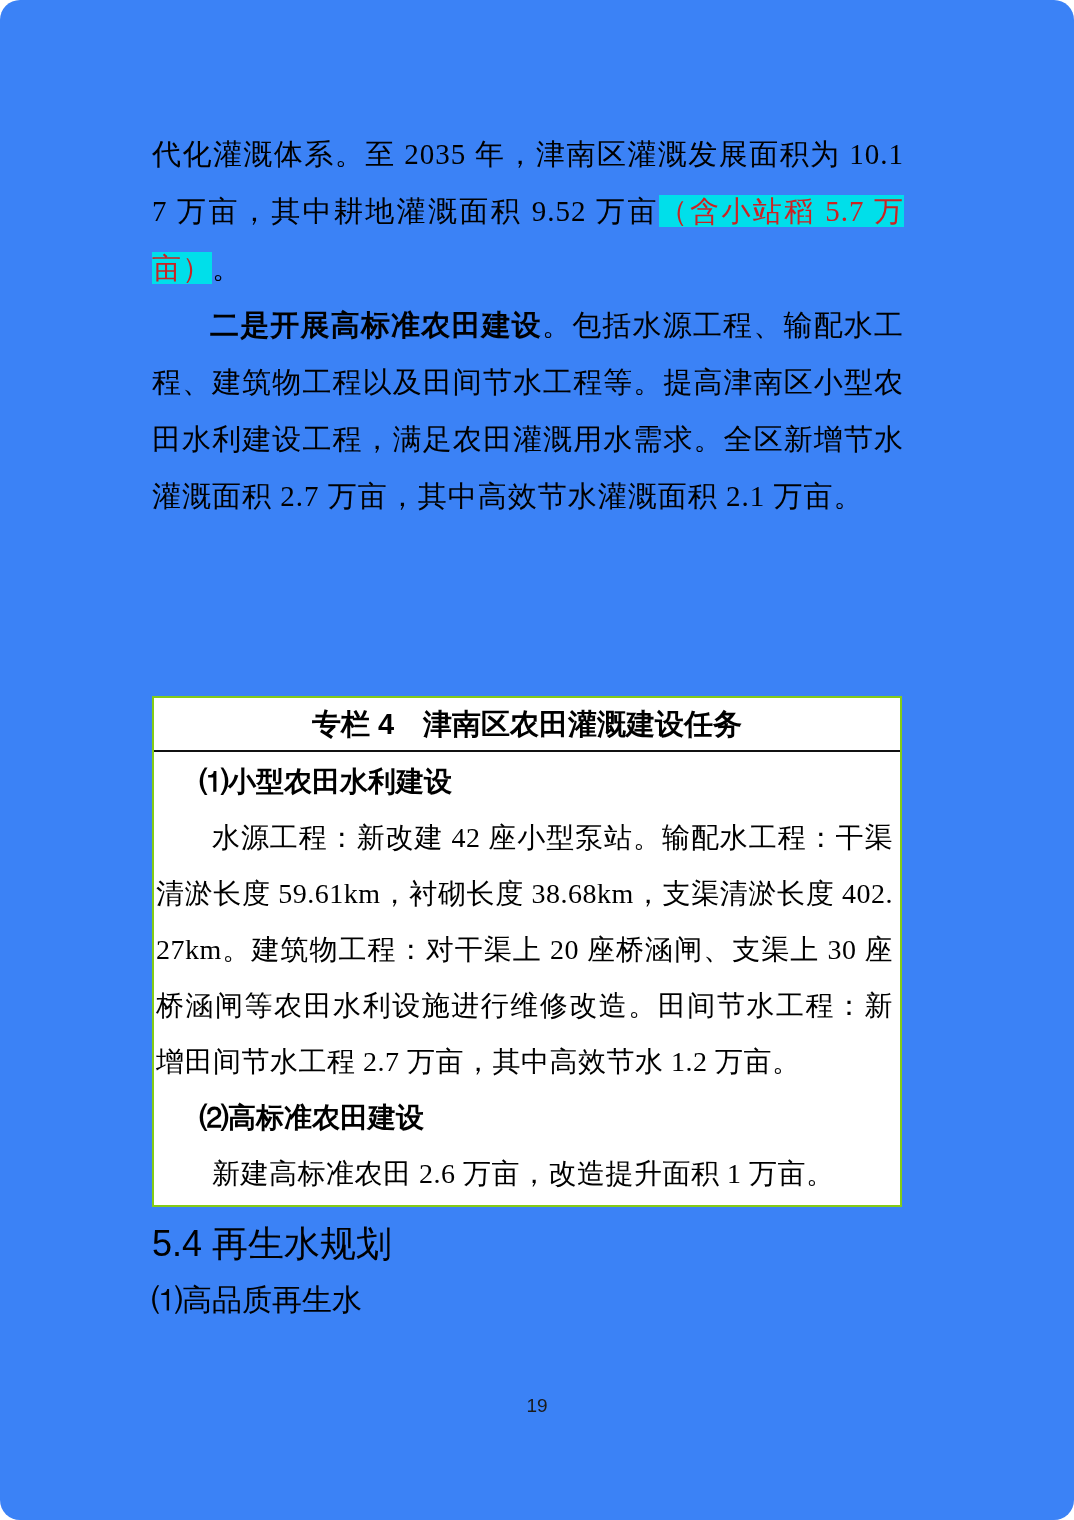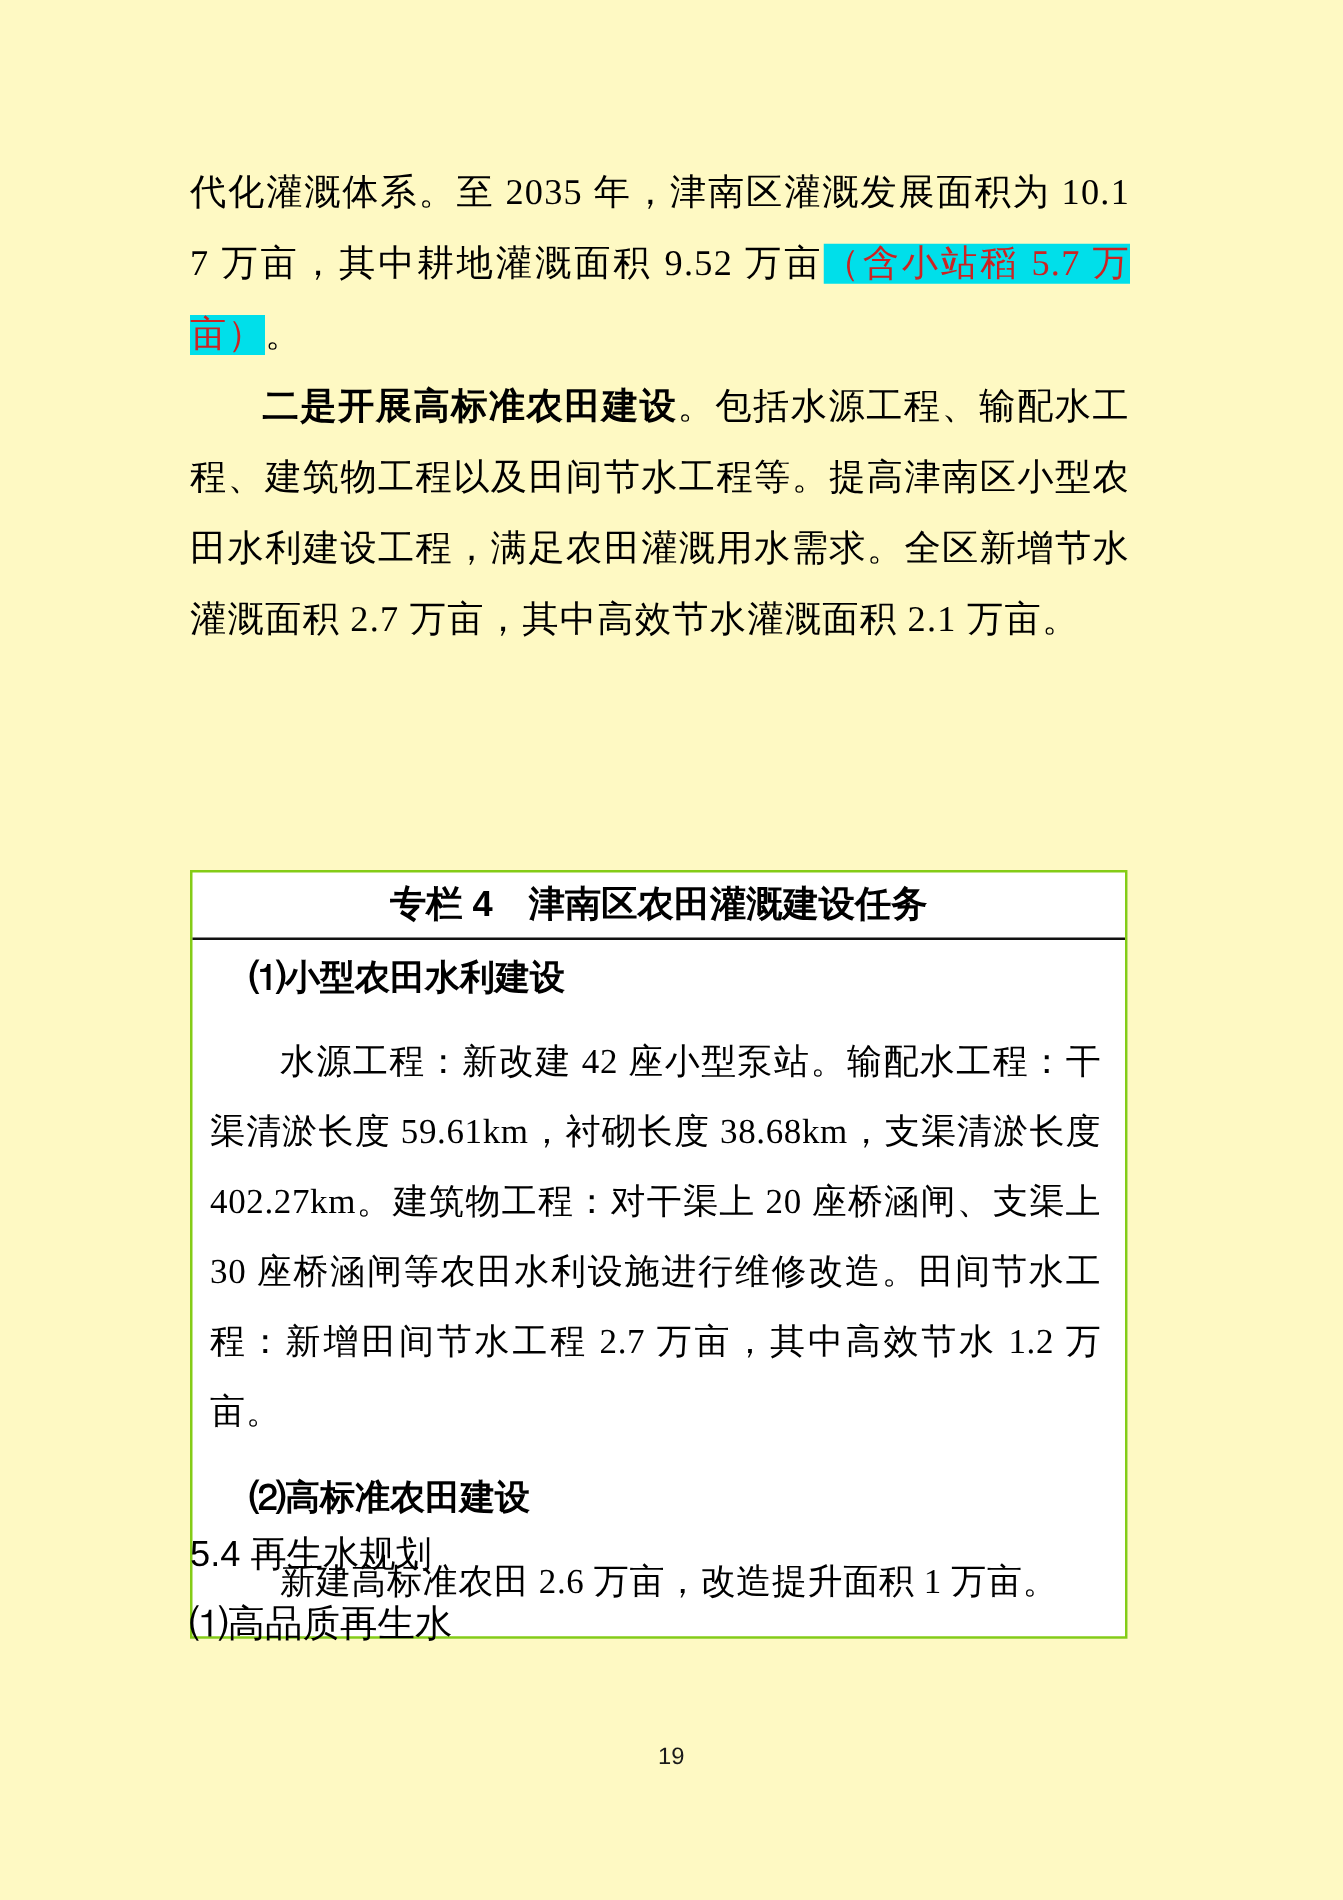--- a/index.html
+++ b/index.html
@@ -4,24 +4,25 @@
 <style>
   html, body {
     margin: 0;
     padding: 0;
     background: #ffffff;
   }
   .page {
     position: relative;
     width: 1074px;
     height: 1520px;
-    background: #fef9c3;
+    background: #3b82f6;
     color: #000000;
     font-family: "Liberation Serif", "DejaVu Serif", serif;
     overflow: hidden;
+    border-radius: 20px;
   }
   
   .content {
     position: absolute;
     left: 152px;
     top: 126px;
     width: 752px;
   }
   .para {
     margin: 0;
@@ -65,37 +66,37 @@
   }
   .box-heading {
     margin: 0;
     font-size: 28px;
     line-height: 56px;
     font-weight: bold;
     font-family: "Liberation Sans", "DejaVu Sans", sans-serif;
     text-indent: 44px;
   }
   .box-para {
-    margin: 12px;
+    margin: 0;
     font-size: 28px;
     line-height: 56px;
     letter-spacing: 0.5px;
     text-align: justify;
     text-justify: inter-character;
     word-break: break-all;
     text-indent: 2em;
   }
   
   .h-section {
     position: absolute;
     left: 152px;
     top: 1222px;
     width: 752px;
     margin: 0;
-    font-size: 29px;
+    font-size: 36px;
     line-height: 44px;
     font-weight: 500;
     font-family: "Liberation Sans", "DejaVu Sans", sans-serif;
   }
   .h-subsection {
     position: absolute;
     left: 152px;
     top: 1278px;
     width: 752px;
     margin: 0;

